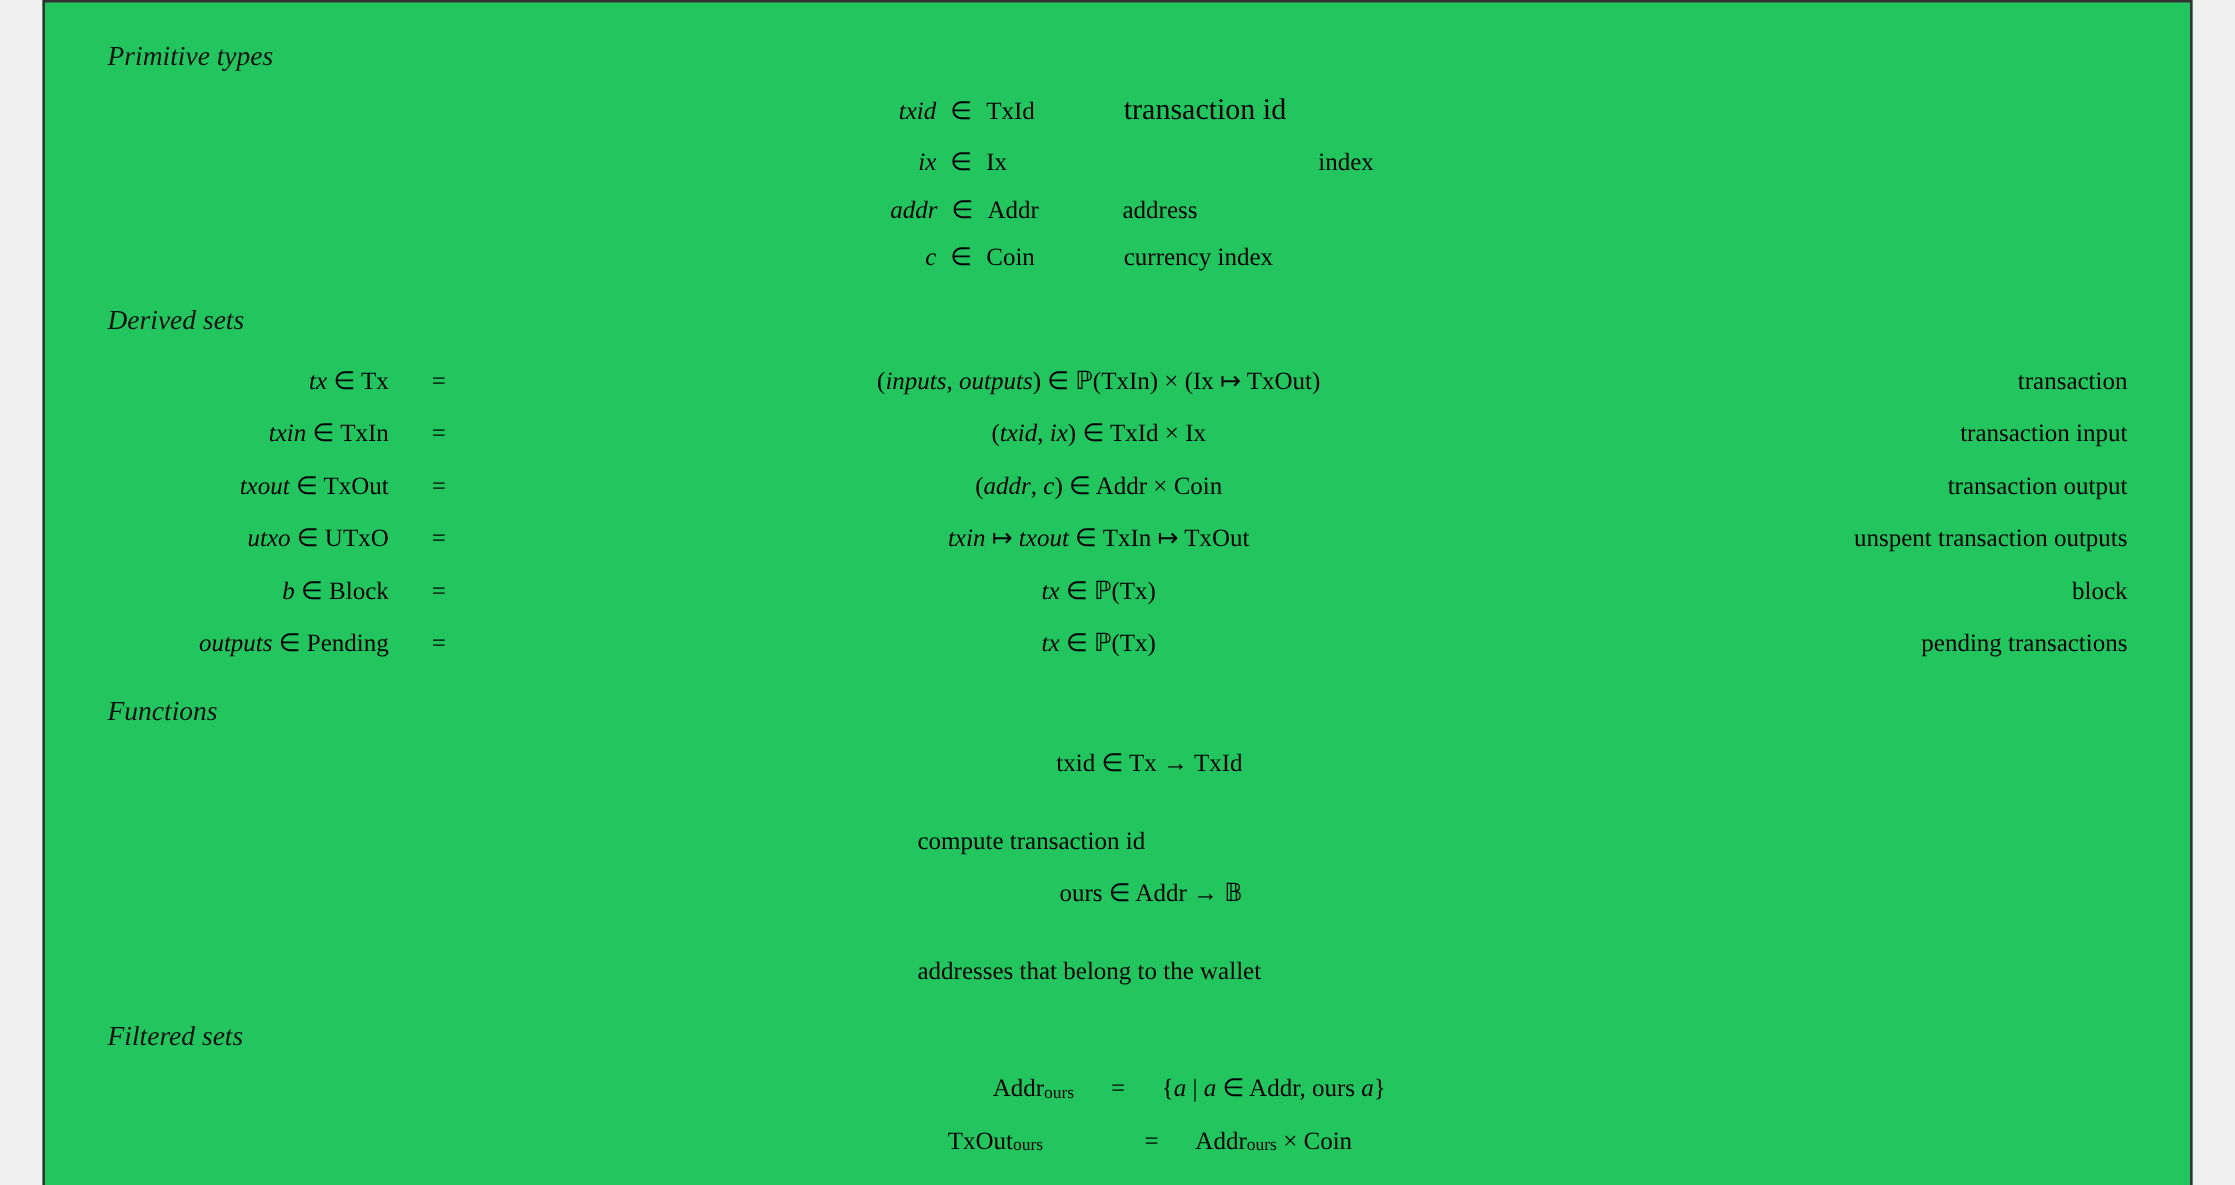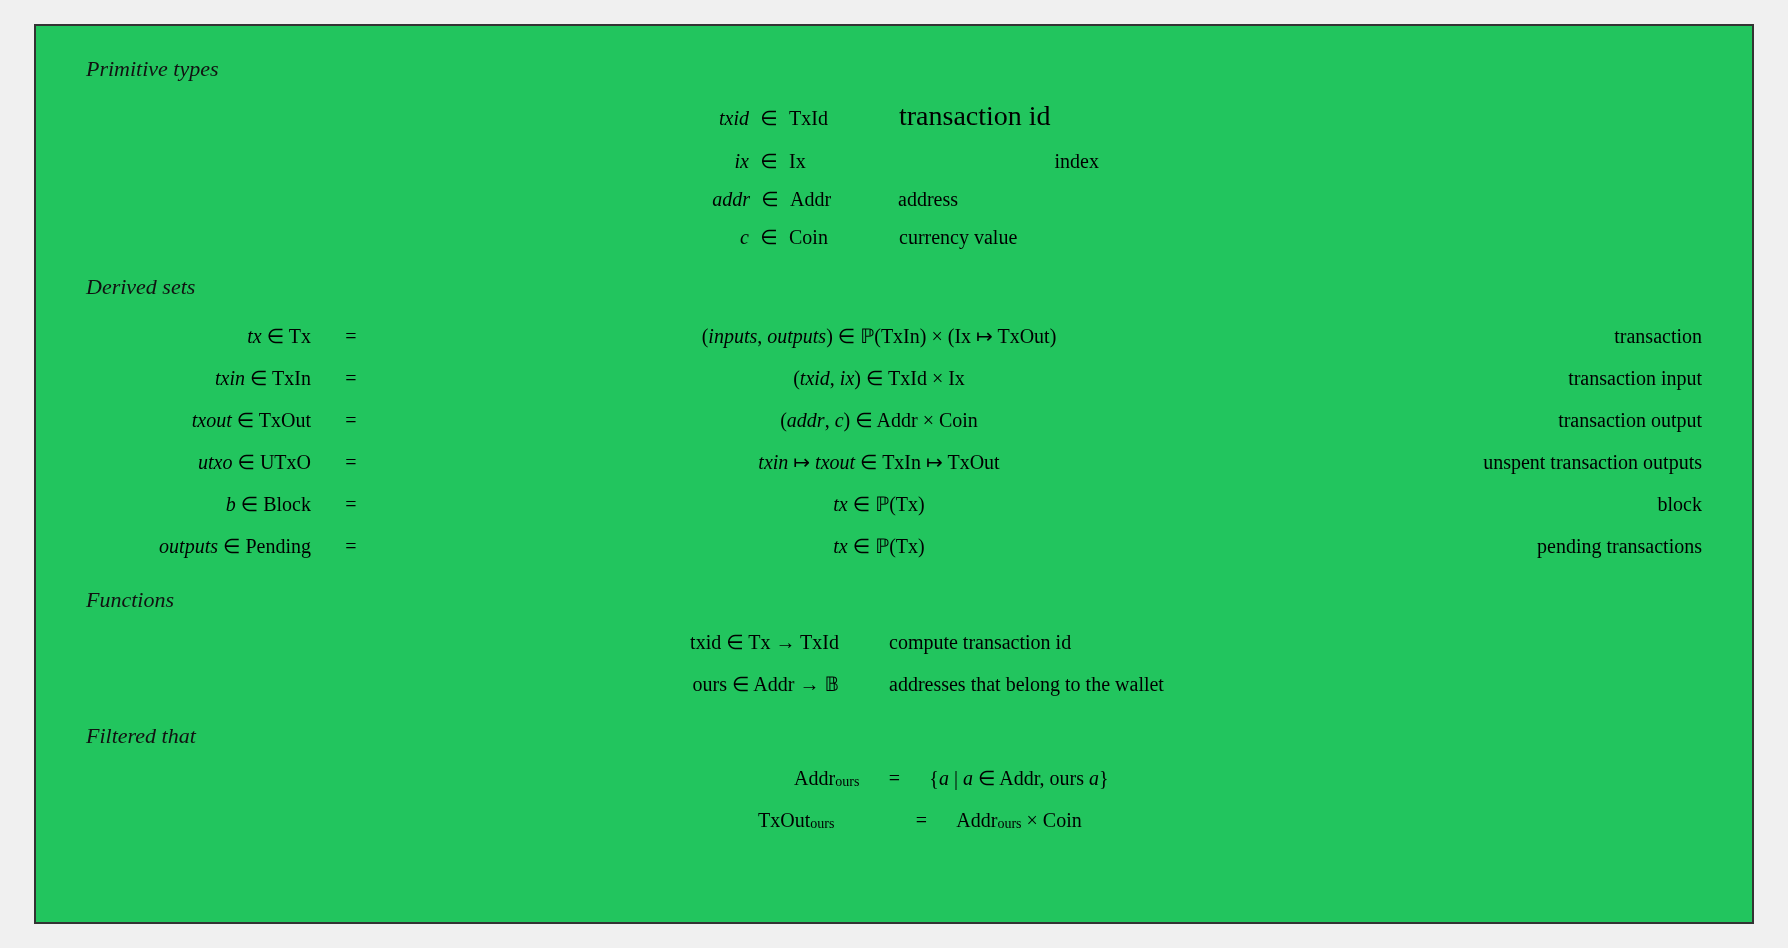--- a/index.html
+++ b/index.html
@@ -67,21 +67,22 @@
       align-items: center;
       margin: 10px 0 20px 0;
       gap: 4px;
     }
 
     .func-row {
       display: flex;
       align-items: baseline;
       font-size: 20px;
       line-height: 1.9;
-      gap: 10px;
+      gap: 24px;
+      flex-direction: column;
     }
 
     
     .filtered-table {
       display: flex;
       flex-direction: column;
       align-items: center;
       margin: 10px 0 10px 0;
       gap: 4px;
     }
@@ -143,42 +144,42 @@
 
   <div class="section">
     <div class="section-title">Primitive types</div>
 
     <div class="primitive-table">
 
       <div class="primitive-row">
         <span style="font-style:italic; width:60px; text-align:right; font-size:20px; font-family:Georgia,serif;">txid</span>
         <span style="width:40px; text-align:center; font-size:20px; font-family:Georgia,serif;">&nbsp;∈&nbsp;</span>
         <span style="width:80px; text-align:left; font-size:20px; font-family:Georgia,serif; font-weight:normal;">TxId</span>
-        <span style="width:200px; text-align:left; font-size:28px; font-family:Georgia,serif; margin-left:30px;">transaction id</span>
+        <span style="width:200px; text-align:left; font-size:24px; font-family:Georgia,serif; margin-left:30px;">transaction id</span>
       </div>
 
       <div class="primitive-row">
         <span style="font-style:italic; width:60px; text-align:right; font-size:20px; font-family:Georgia,serif;">ix</span>
         <span style="width:40px; text-align:center; font-size:20px; font-family:Georgia,serif;">&nbsp;∈&nbsp;</span>
         <span style="width:80px; text-align:left; font-size:20px; font-family:Georgia,serif;">Ix</span>
         <span style="width:200px; text-align:right; font-size:20px; font-family:Georgia,serif; margin-left:30px;">index</span>
       </div>
 
       <div class="primitive-row">
         <span style="font-style:italic; width:60px; text-align:right; font-size:20px; font-family:Georgia,serif;">addr</span>
         <span style="width:40px; text-align:center; font-size:20px; font-family:Georgia,serif;">&nbsp;∈&nbsp;</span>
         <span style="width:80px; text-align:left; font-size:20px; font-family:Georgia,serif;">Addr</span>
         <span style="width:200px; text-align:left; font-size:20px; font-family:Georgia,serif; margin-left:28px;">address</span>
       </div>
 
       <div class="primitive-row">
         <span style="font-style:italic; width:60px; text-align:right; font-size:20px; font-family:Georgia,serif;">c</span>
         <span style="width:40px; text-align:center; font-size:20px; font-family:Georgia,serif;">&nbsp;∈&nbsp;</span>
         <span style="width:80px; text-align:left; font-size:20px; font-family:Georgia,serif;">Coin</span>
-        <span style="width:200px; text-align:left; font-size:20px; font-family:Georgia,serif; margin-left:30px;">currency value</span>
+        <span style="width:200px; text-align:left; font-size:20px; font-family:Georgia,serif; margin-left:30px;">currency index</span>
       </div>
 
     </div>
   </div>
 
   <div class="section">
     <div class="section-title">Derived sets</div>
 
     <div class="derived-section-body">
 
@@ -271,21 +272,21 @@
         </span>
         <span style="font-size:20px; font-family:Georgia,serif; min-width:400px; text-align:left; padding-left:40px;">
           addresses that belong to the wallet
         </span>
       </div>
 
     </div>
   </div>
 
   <div class="section">
-    <div class="section-title">Filtered that</div>
+    <div class="section-title">Filtered sets</div>
 
     <div class="filtered-table">
 
       <div class="filter-row">
         <span style="font-size:20px; font-family:Georgia,serif; min-width:180px; text-align:right;">
           Addr<sub>ours</sub>
         </span>
         <span style="font-size:20px; font-family:Georgia,serif; min-width:50px; text-align:center; padding: 0 15px;">
           =
         </span>

